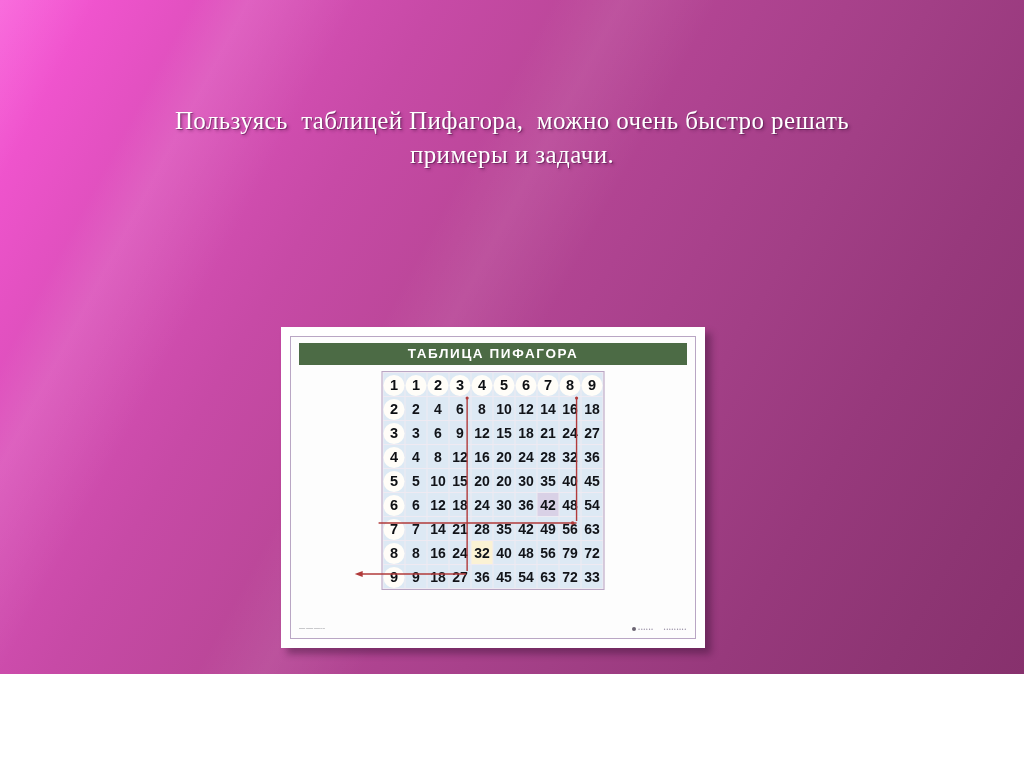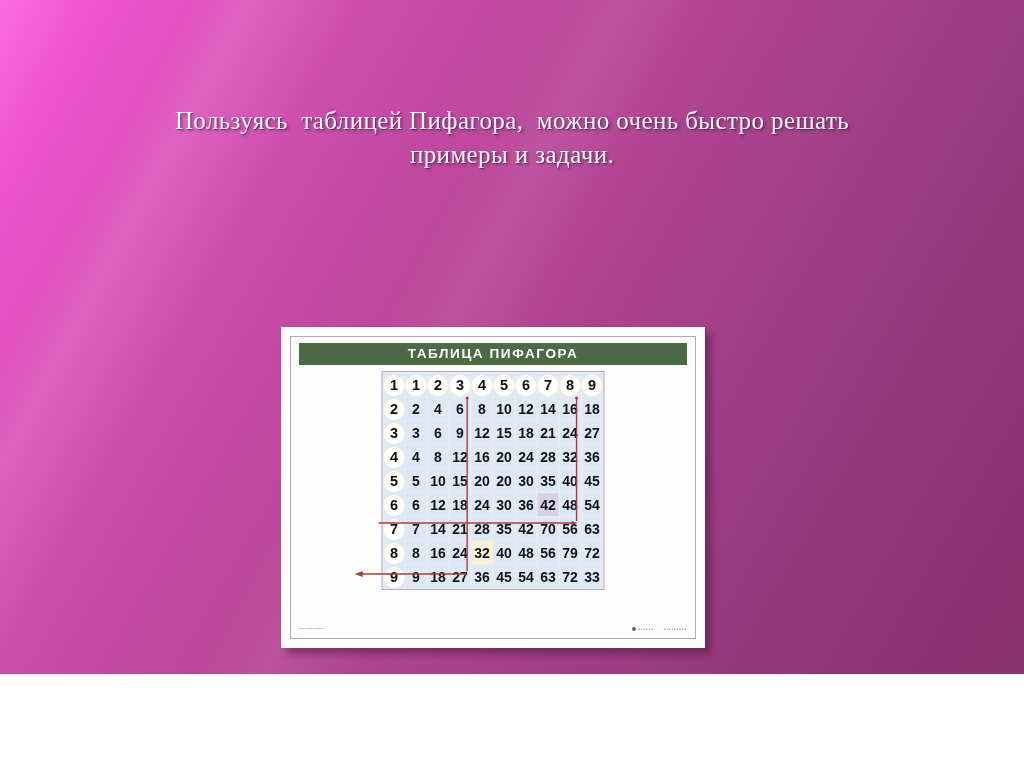--- a/index.html
+++ b/index.html
@@ -314,21 +314,21 @@
               <tr>
                 <td class="hdr">
                   <span class="circle">7</span>
                 </td>
                 <td class="">7</td>
                 <td class="">14</td>
                 <td class="">21</td>
                 <td class="hl-yellow">28</td>
                 <td class="">35</td>
                 <td class="">42</td>
-                <td class="">70</td>
+                <td class="">49</td>
                 <td class="">56</td>
                 <td class="">63</td>
               </tr>
               <tr>
                 <td class="hdr">
                   <span class="circle">8</span>
                 </td>
                 <td class="hl-yellow">8</td>
                 <td class="hl-yellow">16</td>
                 <td class="hl-yellow">24</td>

